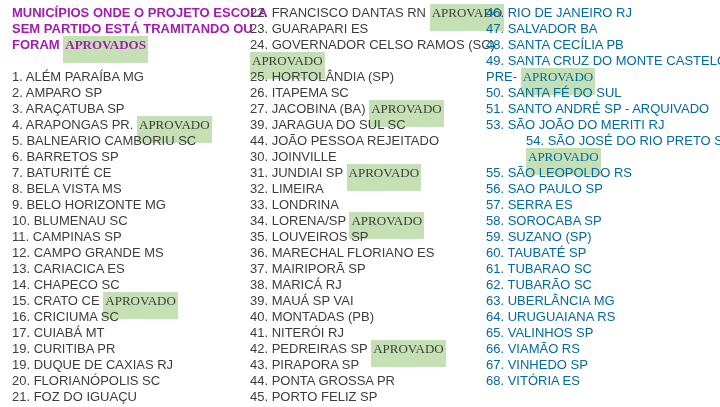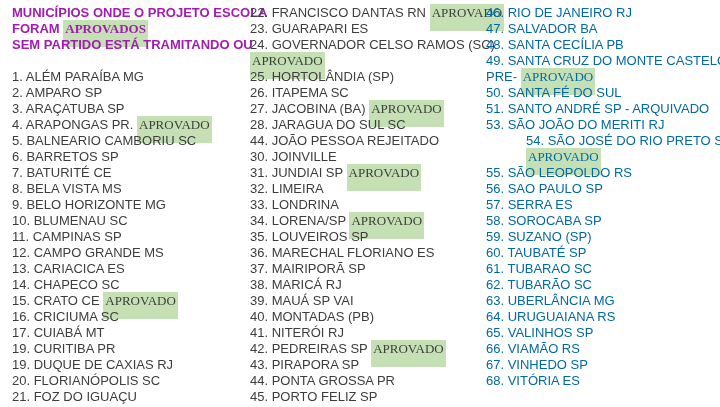--- a/index.html
+++ b/index.html
@@ -38,22 +38,22 @@
     font-family: Liberation Serif, serif;
   }
 </style>
 </head>
 <body>
 
 <div class="page" style="background: rgb(255, 255, 255);">
   <div class="col col-1" style="color: rgb(61, 61, 61);">
     <div id="title-block">
         <div class="title-line"><span>MUNICÍPIOS ONDE O PROJETO ESCOLA</span></div>
+        <div class="title-line"><span>SEM PARTIDO ESTÁ TRAMITANDO OU</span></div>
         <div class="title-line"><span>FORAM </span><span class="hl" style="background: rgb(197, 224, 180);">APROVADOS</span></div>
-        <div class="title-line"><span>SEM PARTIDO ESTÁ TRAMITANDO OU</span></div>
       </div>
     <div class="title-gap"></div>
     <div id="list-0">
         <div class="item"><span>1. ALÉM PARAÍBA MG</span></div>
         <div class="item"><span>2. AMPARO SP</span></div>
         <div class="item"><span>3. ARAÇATUBA SP</span></div>
         <div class="item"><span>4. ARAPONGAS PR. </span><span class="hl" style="background: rgb(197, 224, 180);">APROVADO</span></div>
         <div class="item"><span>5. BALNEARIO CAMBORIU SC</span></div>
         <div class="item"><span>6. BARRETOS SP</span></div>
         <div class="item"><span>7. BATURITÉ CE</span></div>
@@ -74,21 +74,21 @@
       </div>
   </div>
   <div class="col col-2" style="color: rgb(61, 61, 61);">
     <div id="list-1">
         <div class="item"><span>22. FRANCISCO DANTAS RN </span><span class="hl" style="background: rgb(197, 224, 180);">APROVADO</span></div>
         <div class="item"><span>23. GUARAPARI ES</span></div>
         <div class="item" style="height: 32px;"><span>24. GOVERNADOR CELSO RAMOS (SC)</span><br><span class="hl" style="background: rgb(197, 224, 180);">APROVADO</span></div>
         <div class="item"><span>25. HORTOLÂNDIA (SP)</span></div>
         <div class="item"><span>26. ITAPEMA SC</span></div>
         <div class="item"><span>27. JACOBINA (BA) </span><span class="hl" style="background: rgb(197, 224, 180);">APROVADO</span></div>
-        <div class="item"><span>28. JARAGUA DO SUL SC</span></div>
+        <div class="item"><span>39. JARAGUA DO SUL SC</span></div>
         <div class="item"><span>44. JOÃO PESSOA REJEITADO</span></div>
         <div class="item"><span>30. JOINVILLE</span></div>
         <div class="item"><span>31. JUNDIAI SP </span><span class="hl" style="background: rgb(197, 224, 180);">APROVADO</span></div>
         <div class="item"><span>32. LIMEIRA</span></div>
         <div class="item"><span>33. LONDRINA</span></div>
         <div class="item"><span>34. LORENA/SP </span><span class="hl" style="background: rgb(197, 224, 180);">APROVADO</span></div>
         <div class="item"><span>35. LOUVEIROS SP</span></div>
         <div class="item"><span>36. MARECHAL FLORIANO ES</span></div>
         <div class="item"><span>37. MAIRIPORÃ SP</span></div>
         <div class="item"><span>38. MARICÁ RJ</span></div>

